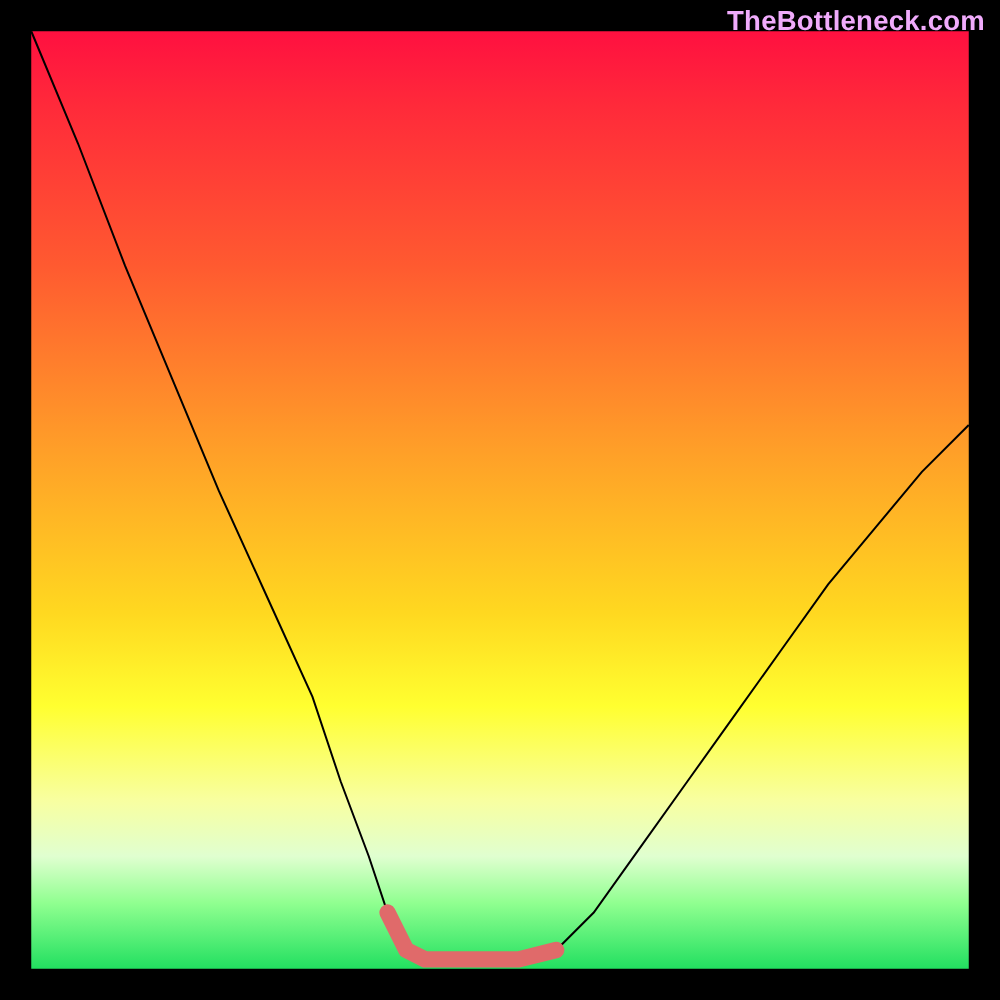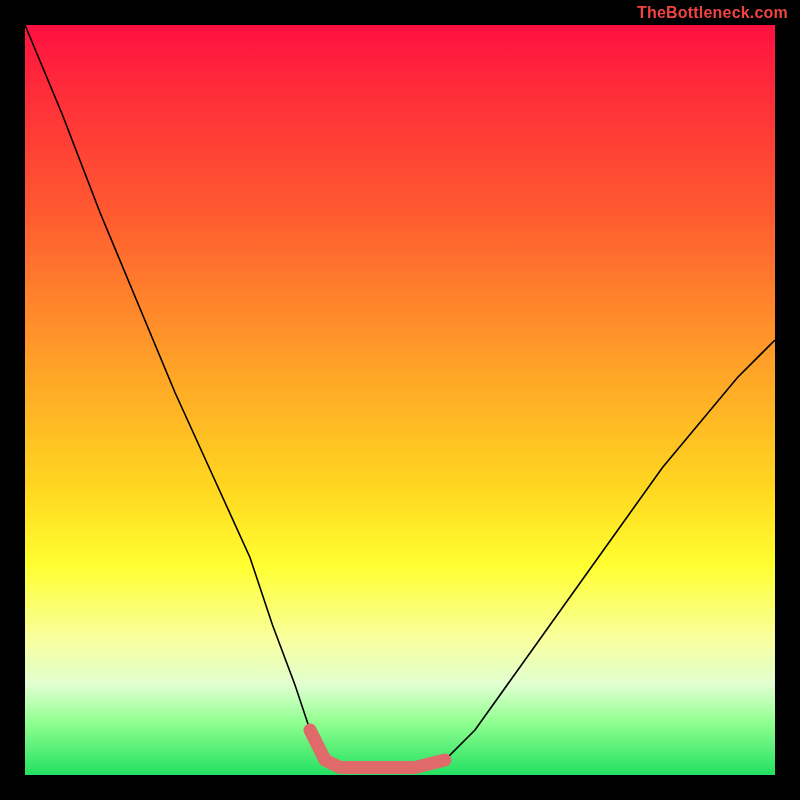--- a/index.html
+++ b/index.html
@@ -34,23 +34,23 @@
       #f8ffa0 82%,
       #e0ffd0 88%,
       #90ff90 93%,
       #22e060 100%);
   }
   .watermark {
     position: absolute;
     top: 4px;
     right: 12px;
     font-family: Arial, Helvetica, sans-serif;
-    font-size: 16px;
+    font-size: 22px;
     font-weight: 600;
-    color: #ef4444;
+    color: #f0abfc;
     letter-spacing: 0.2px;
     user-select: none;
     margin-left: 20px;
   }
   svg.curve {
     position: absolute;
     left: 0;
     top: 0;
     width: 750px;
     height: 750px;

